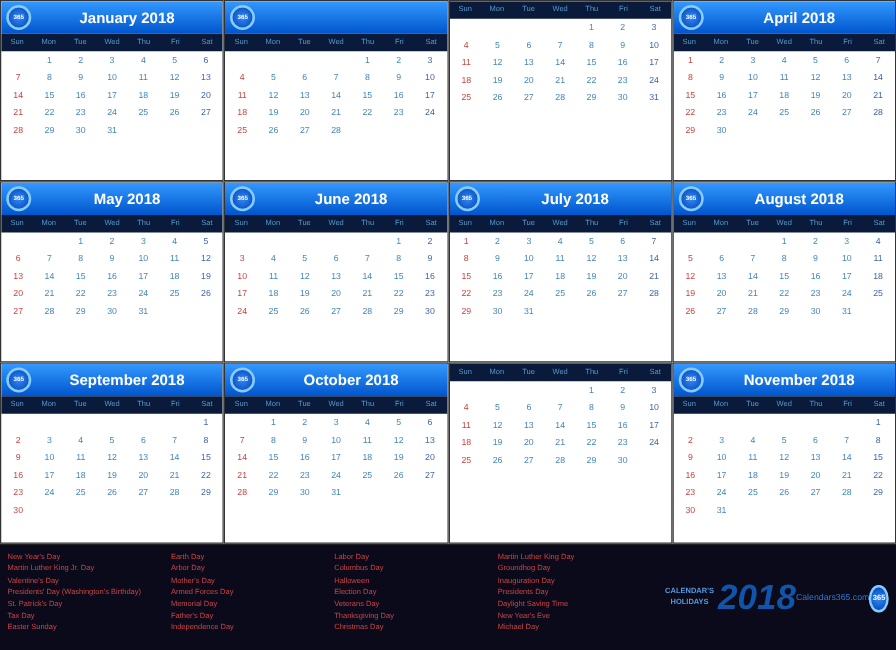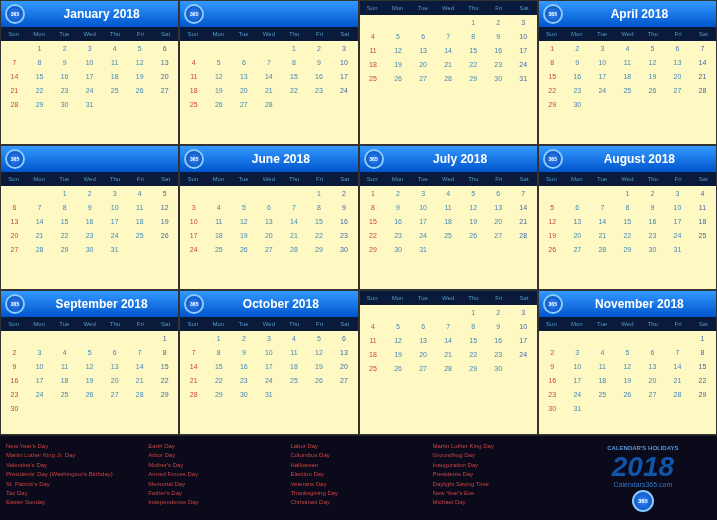--- a/index.html
+++ b/index.html
@@ -12,21 +12,21 @@
     }
     .calendar-grid {
       display: grid;
       grid-template-columns: repeat(4, 1fr);
       grid-template-rows: repeat(3, 1fr);
       width: 717px;
       height: 435px;
     }
     .month-cell {
       border: 1px solid #333;
-      background: #fef9c3;
+      background: #ffffff;
       position: relative;
       overflow: hidden;
     }
     .month-header {
       display: flex;
       align-items: center;
       background: linear-gradient(180deg, #3399ff 0%, #0055cc 100%);
       height: 26px;
       padding: 0 4px;
     }
@@ -106,23 +106,23 @@
     }
     .footer-item.red {
       color: #cc4444;
     }
     .footer-item.header {
       color: #5599dd;
       font-weight: bold;
     }
     .logo-col {
       display: flex;
-      flex-direction: column;
       align-items: center;
       justify-content: center;
+      text-align: center;
     }
     .year-display {
       color: #1155aa;
       font-size: 28px;
       font-weight: bold;
       font-style: italic;
       line-height: 1;
     }
     .site-text {
       color: #3377cc;
@@ -335,20 +335,21 @@
         <div class="day-cell">26</div>
         <div class="day-cell">27</div>
         <div class="day-cell saturday">28</div>
         <div class="day-cell sunday">29</div>
         <div class="day-cell">30</div>
       </div>
     </div>
     <div class="month-cell">
       <div class="month-header">
         <div class="badge-365">365</div>
+        <div class="month-title">May 2018</div>
       </div>
       <div class="day-headers">
         <div class="day-header">Sun</div>
         <div class="day-header">Mon</div>
         <div class="day-header">Tue</div>
         <div class="day-header">Wed</div>
         <div class="day-header">Thu</div>
         <div class="day-header">Fri</div>
         <div class="day-header">Sat</div>
       </div>

